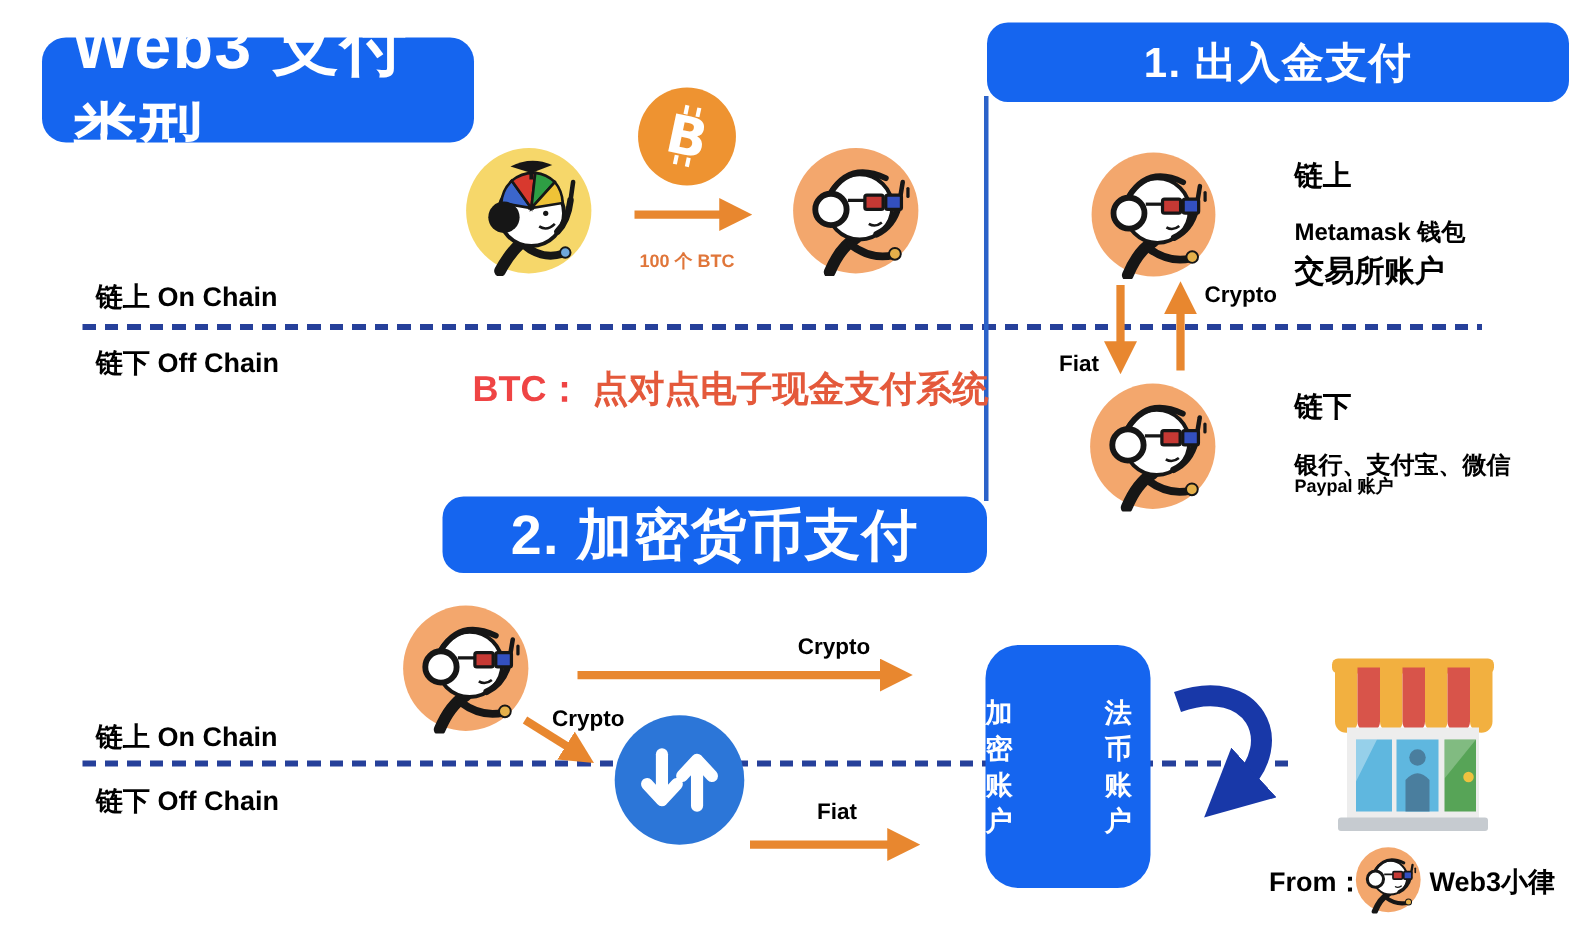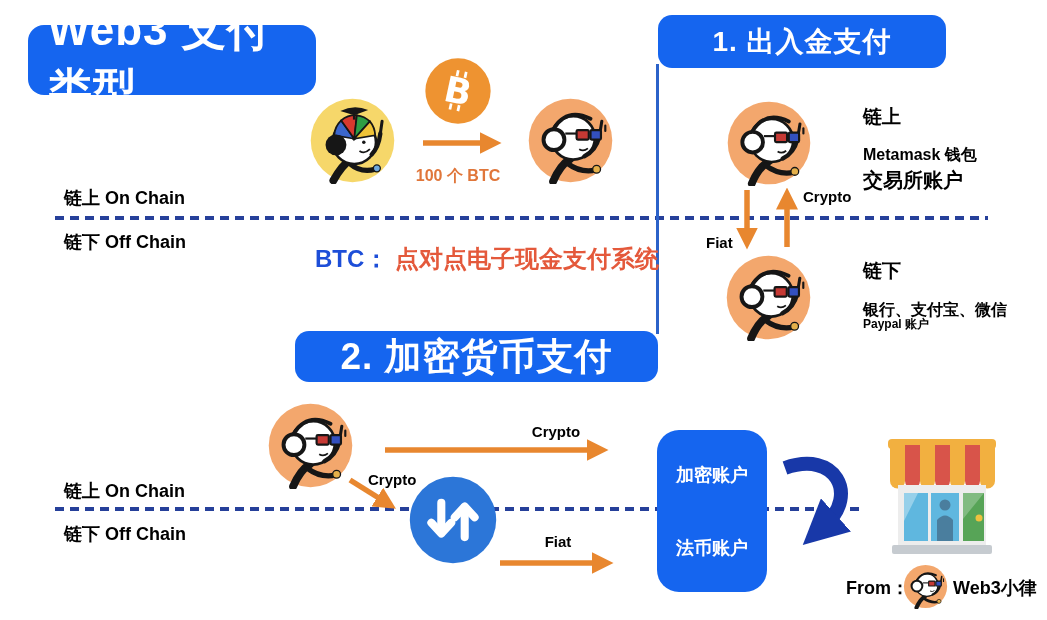--- a/index.html
+++ b/index.html
@@ -3,61 +3,61 @@
 <meta charset="utf-8">
 <style>
   html,body{margin:0;padding:0;background:#fff;}
   .canvas{position:relative;width:1047px;height:620px;background:#ffffff;
           font-family:"Liberation Sans",sans-serif;overflow:hidden;}
 
   
   .bluebox{position:absolute;background:#1565EF;color:#fff;font-weight:bold;
            display:flex;align-items:center;justify-content:center;letter-spacing:1px;}
   .title-box{left:28px;top:25px;width:268px;height:70px;border-radius:16px;font-size:44px;padding-left:20px;}
-  .s1-box{left:658px;top:15px;width:288px;height:53px;border-radius:14px;font-size:28px;}
+  .s1-box{left:658px;top:15px;width:388px;height:53px;border-radius:14px;font-size:28px;}
   .s2-box{left:295px;top:331px;width:363px;height:51px;border-radius:14px;font-size:37px;}
 
   
   .vline{position:absolute;left:656px;top:64px;width:3px;height:270px;background:#2B62C9;z-index:1;}
 
   
   .dash{position:absolute;height:4px;z-index:1;
         background:repeating-linear-gradient(90deg,#26409A 0 9px,transparent 9px 15px);}
   .dash1{left:55px;top:216px;width:933px;}
   .dash2{left:55px;top:507px;width:805px;}
 
   
   .navy{position:absolute;color:#000000;font-weight:bold;z-index:3;}
   .chain{font-size:18px;}
   .on1{left:64px;top:186px;} .off1{left:64px;top:230px;}
   .on2{left:64px;top:479px;} .off2{left:64px;top:522px;}
 
   .btc-note{position:absolute;left:315px;top:243px;font-size:24px;font-weight:bold;z-index:3;}
-  .btc-note .pfx{color:#1d4ed8;} .btc-note .txt{color:#E4593B;}
+  .btc-note .pfx{color:#ef4444;} .btc-note .txt{color:#E4593B;}
 
   .amount{position:absolute;left:398px;top:166px;width:120px;text-align:center;
-          color:#E0763A;font-weight:bold;font-size:16px;z-index:3;}
+          color:#E0763A;font-weight:bold;font-size:12px;z-index:3;}
 
   .lbl{font-size:15px;}
   .s1-on-h{left:863px;top:104px;font-size:19px;}
   .s1-on-1{left:863px;top:145px;font-size:16px;}
   .s1-on-2{left:863px;top:167px;font-size:20px;}
   .s1-crypto{left:803px;top:188px;}
   .s1-fiat{left:706px;top:234px;}
   .s1-off-h{left:863px;top:258px;font-size:19px;}
   .s1-off-1{left:863px;top:300px;font-size:16px;}
   .s1-off-2{left:863px;top:316px;font-size:12px;}
 
   .s2-crypto-top{left:516px;top:423px;width:80px;text-align:center;}
   .s2-crypto-diag{left:368px;top:471px;}
   .s2-fiat{left:528px;top:533px;width:60px;text-align:center;}
 
   
   .acct-box{position:absolute;left:657px;top:430px;width:110px;height:162px;border-radius:22px;
-            background:#1565EF;display:flex;flex-direction:column;align-items:center;
+            background:#1565EF;display:flex;flex-direction:row;align-items:center;
             justify-content:center;gap:49px;z-index:3;}
   .acct-box div{color:#fff;font-weight:bold;font-size:18px;}
 
   
   .from-lbl{left:846px;top:576px;font-size:18px;}
   .author-lbl{left:953px;top:576px;font-size:18px;}
 
   
   .g{position:absolute;z-index:3;}
   .av1{left:309px;top:97px;width:87px;height:87px;}

